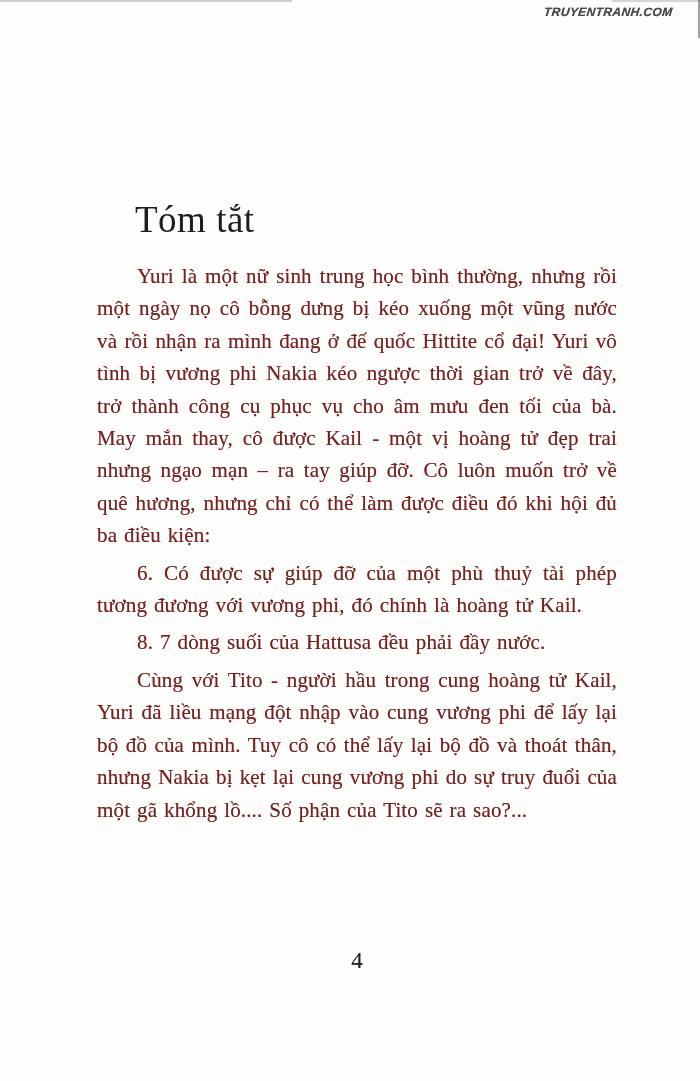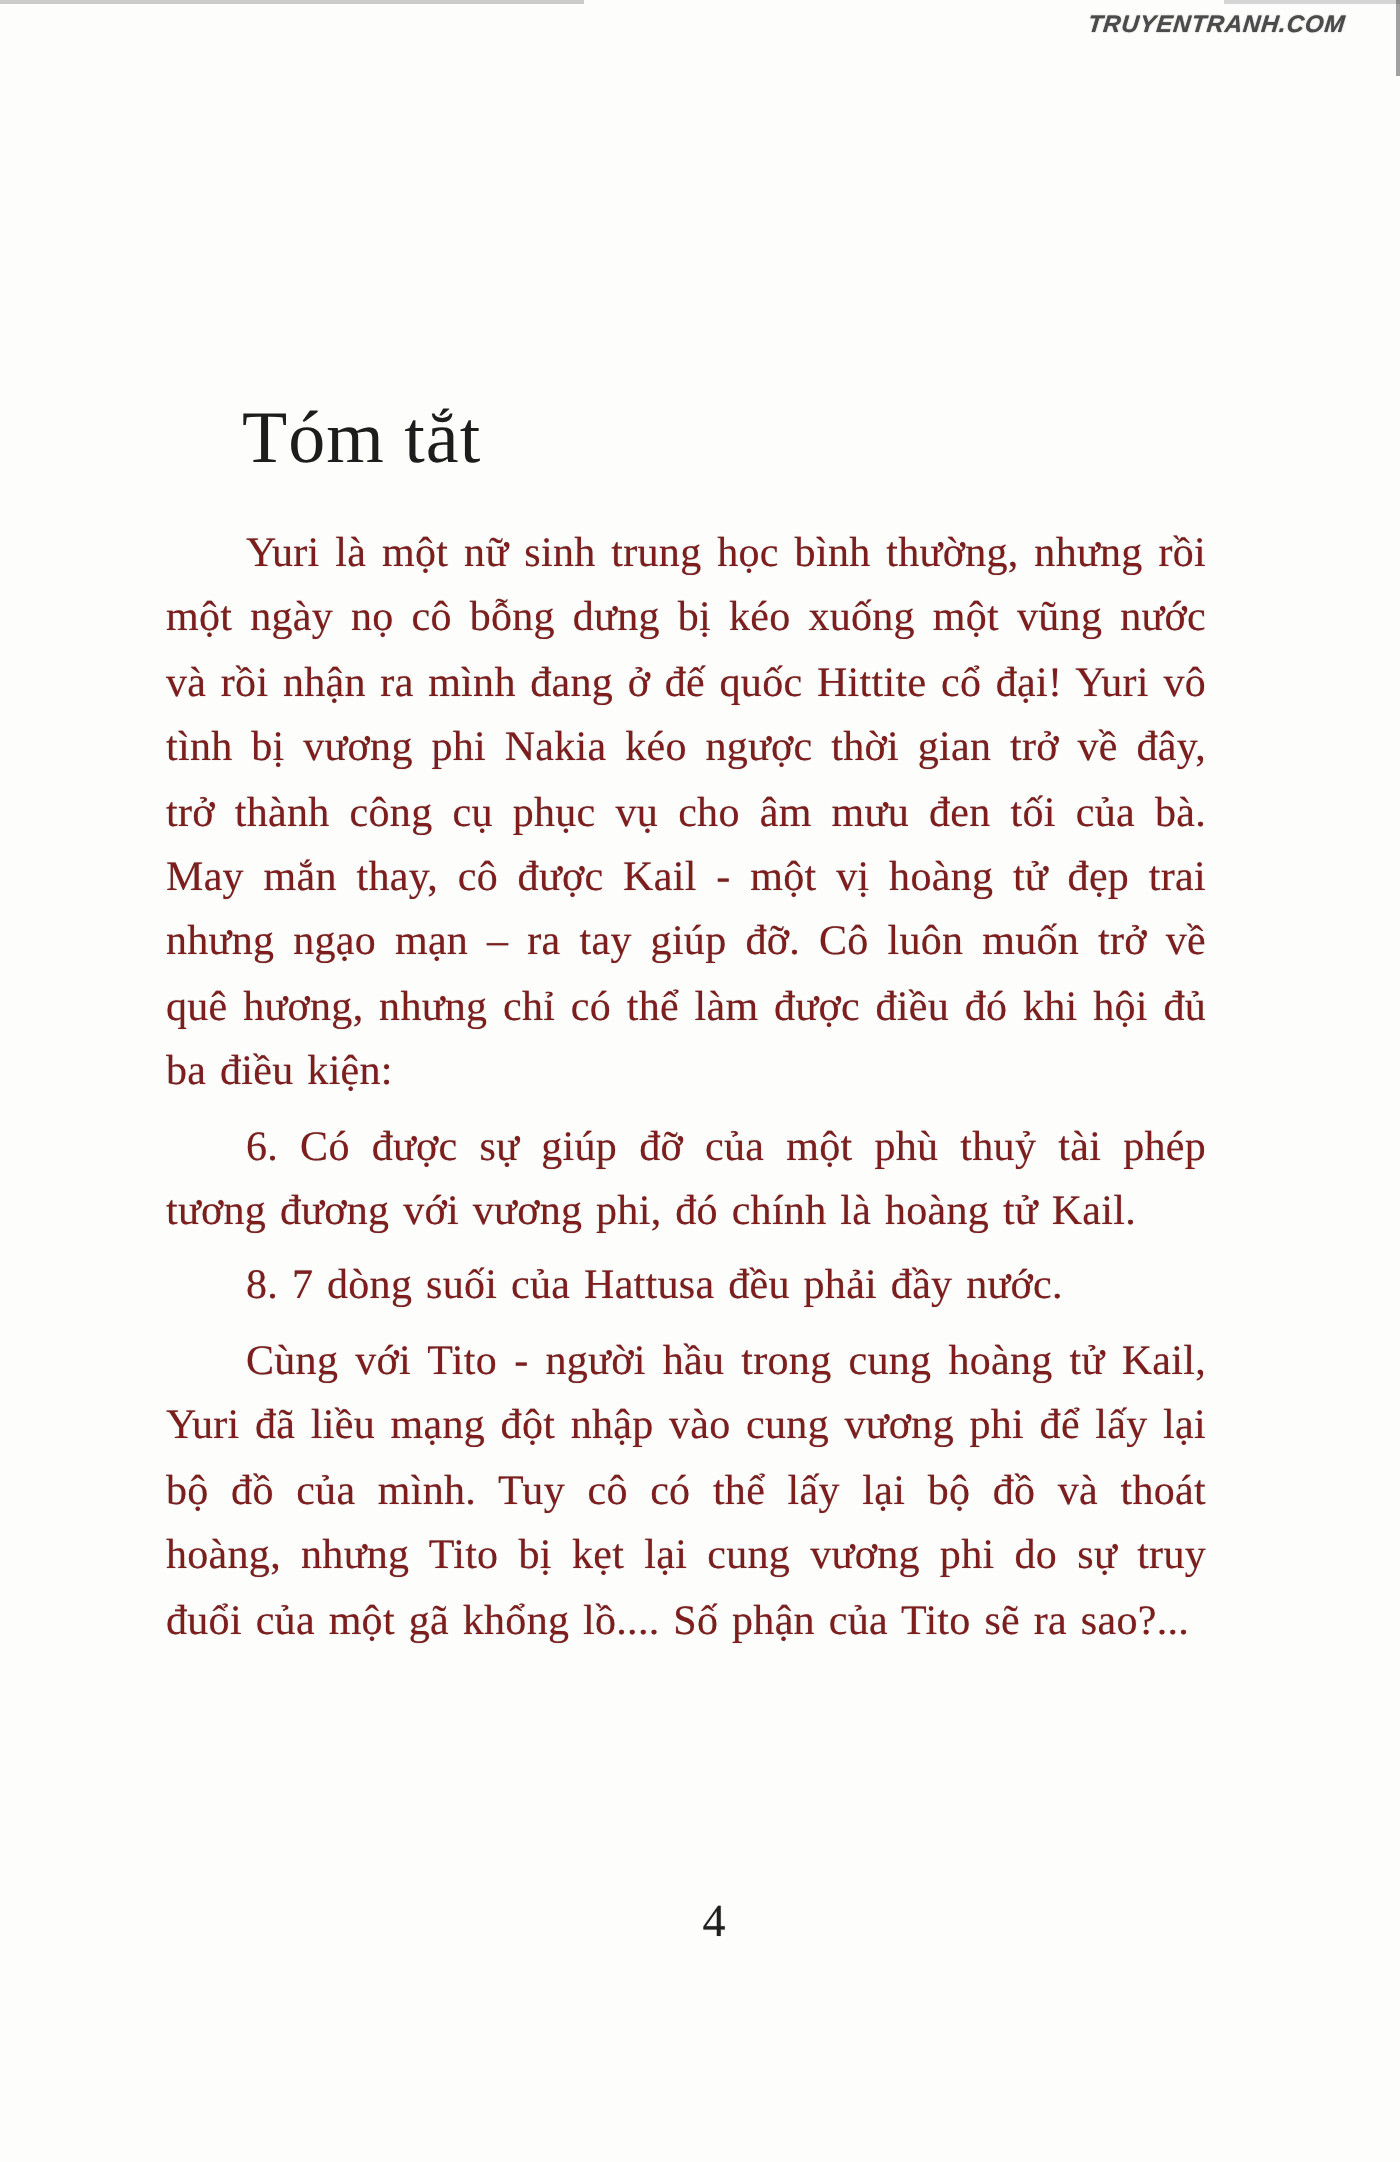--- a/index.html
+++ b/index.html
@@ -39,21 +39,21 @@
     font-style: italic;
     font-size: 12px;
     letter-spacing: 0.4px;
     color: #4b4b4b;
     transform: skewX(-6deg);
     text-shadow: 0 0 0.6px rgba(75,75,75,0.8);
   }
 
   .content {
     position: absolute;
-    left: 83px;
+    left: 97px;
     top: 196px;
     width: 520px;
   }
   .title {
     font-size: 37px;
     font-weight: normal;
     line-height: 48px;
     margin: 0 0 16px 38px;
     color: #1d1d1d;
     letter-spacing: 0.5px;
@@ -94,18 +94,18 @@
   <div class="content">
     <h1 class="title">Tóm tắt</h1>
 
     <p>Yuri là một nữ sinh trung học bình thường, nhưng rồi một ngày nọ cô bỗng dưng bị kéo xuống một vũng nước và rồi nhận ra mình đang ở đế quốc Hittite cổ đại! Yuri vô tình bị vương phi Nakia kéo ngược thời gian trở về đây, trở thành công cụ phục vụ cho âm mưu đen tối của bà. May mắn thay, cô được Kail - một vị hoàng tử đẹp trai nhưng ngạo mạn – ra tay giúp đỡ. Cô luôn muốn trở về quê hương, nhưng chỉ có thể làm được điều đó khi hội đủ ba điều kiện:</p>
 
     <p>6. Có được sự giúp đỡ của một phù thuỷ tài phép tương đương với vương phi, đó chính là hoàng tử Kail.</p>
 
     <p>8. 7 dòng suối của Hattusa đều phải đầy nước.</p>
 
 
-    <p>Cùng với Tito - người hầu trong cung hoàng tử Kail, Yuri đã liều mạng đột nhập vào cung vương phi để lấy lại bộ đồ của mình. Tuy cô có thể lấy lại bộ đồ và thoát hoàng, nhưng Tito bị kẹt lại cung vương phi do sự truy đuổi của một gã khổng lồ.... Số phận của Tito sẽ ra sao?...</p>
+    <p>Cùng với Tito - người hầu trong cung hoàng tử Kail, Yuri đã liều mạng đột nhập vào cung vương phi để lấy lại bộ đồ của mình. Tuy cô có thể lấy lại bộ đồ và thoát thân, nhưng Nakia bị kẹt lại cung vương phi do sự truy đuổi của một gã khổng lồ.... Số phận của Tito sẽ ra sao?...</p>
   </div>
 
   <div class="page-number">4</div>
 
 </div>
 
 </body></html>

